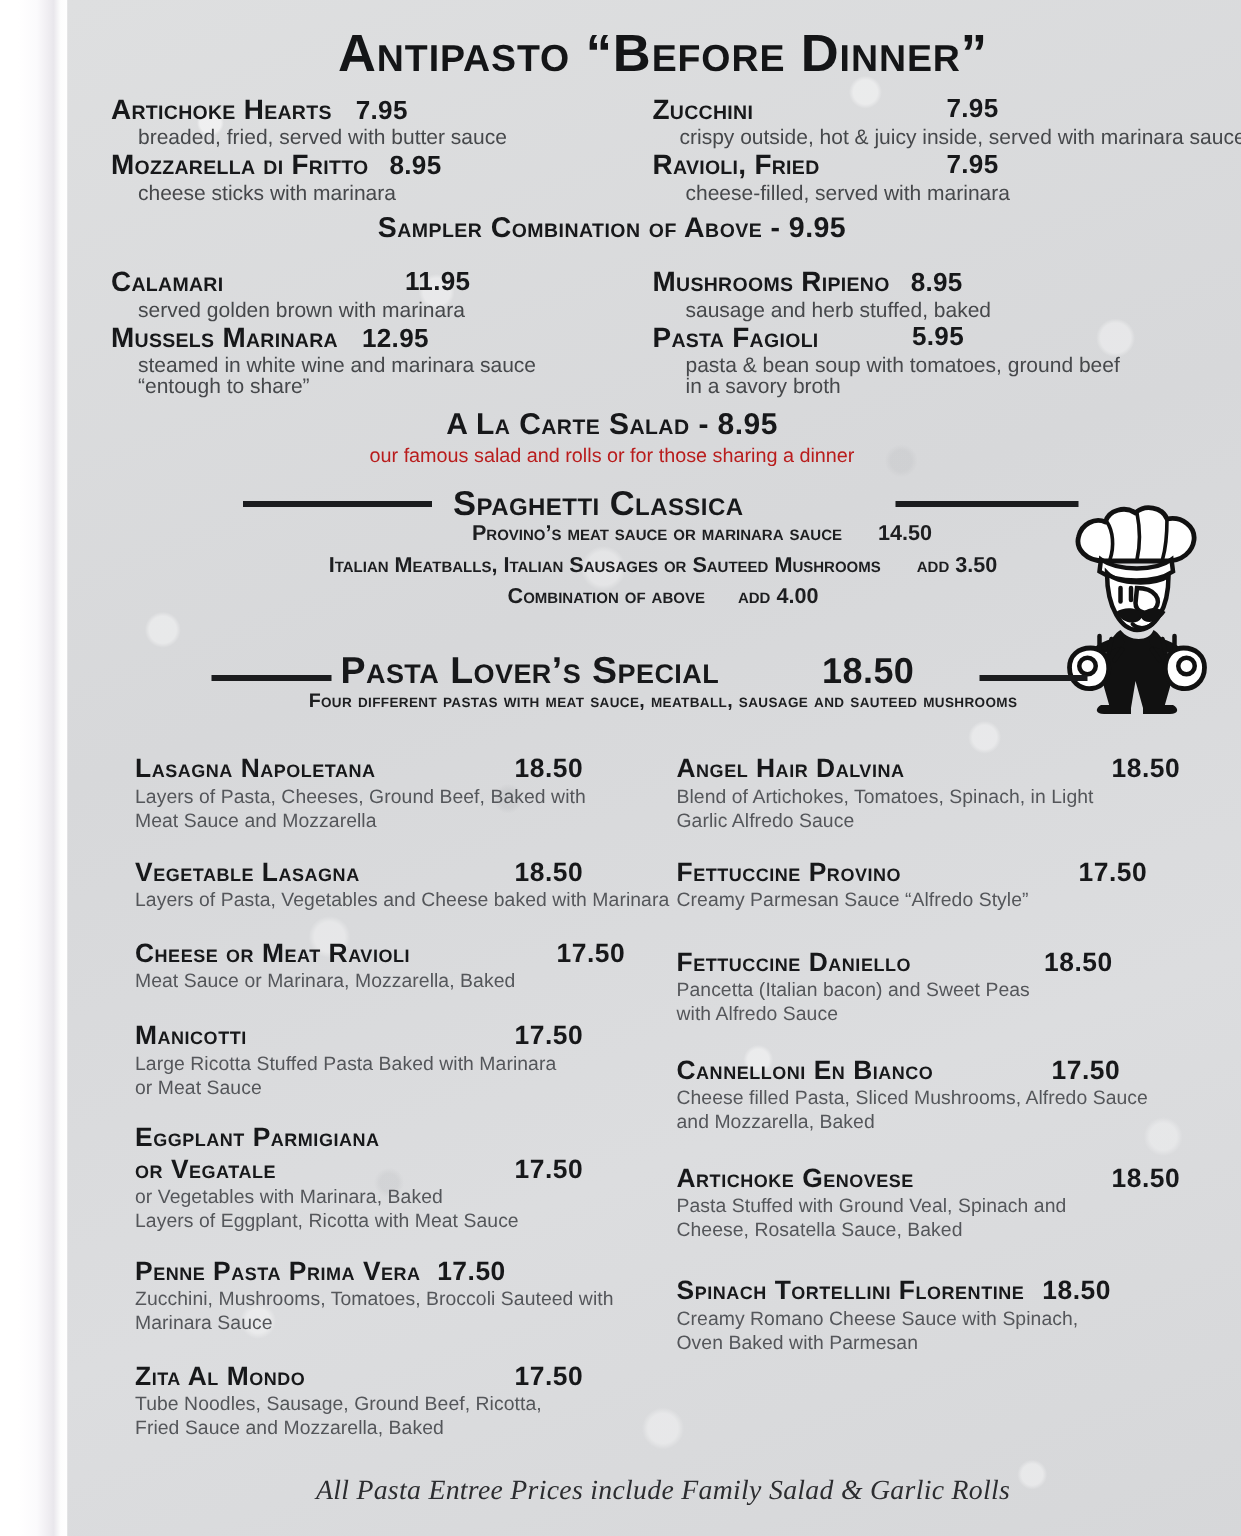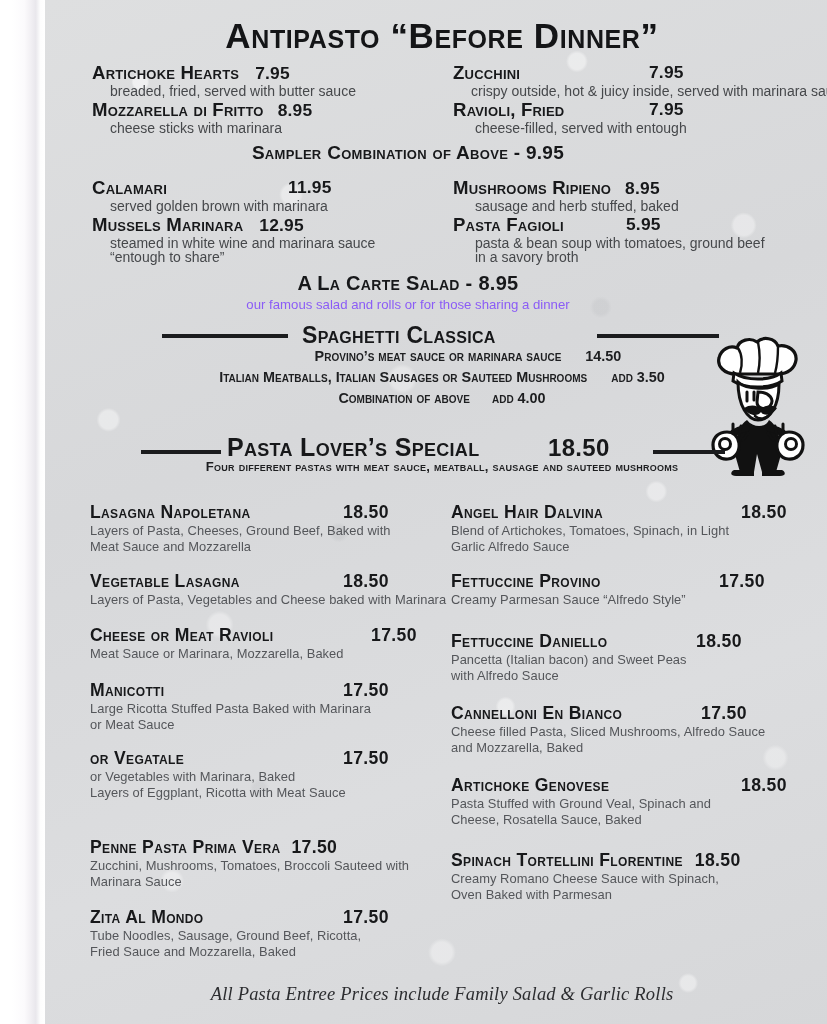--- a/index.html
+++ b/index.html
@@ -68,21 +68,21 @@
     top: 16px; left: 0; width: 794px;
     text-align: center;
     font-variant: small-caps;
     font-weight: bold;
     font-size: 35px;
     letter-spacing: .6px;
     color: #141517;
   }
 
   
-  .ap-item { position: absolute; margin-left: 18px; }
+  .ap-item { position: absolute; }
   .ap-name {
     font-variant: small-caps;
     font-weight: bold;
     font-size: 18.6px;
     color: #17181a;
     white-space: nowrap;
     letter-spacing: .2px;
   }
   .ap-price {
     font-weight: bold;
@@ -106,21 +106,21 @@
   }
   .center-head {
     font-variant: small-caps;
     font-weight: bold;
     font-size: 19px;
     color: #17181a;
     letter-spacing: .3px;
   }
   .center-sub {
     font-size: 13.2px;
-    color: #8b5cf6;
+    color: #b91c1c;
   }
 
   
   .rule {
     position: absolute;
     height: 4px;
     background: #1b1c1e;
   }
   .sec-head {
     position: absolute;
@@ -205,21 +205,21 @@
       <div class="ap-desc">cheese sticks with marinara</div>
     </div>
 
     <div class="ap-item" style="left:390px; top:62px;">
       <div class="ap-name"><span>Zucchini</span><span class="ap-price" style="position:absolute; left:196px;">7.95</span></div>
       <div class="ap-desc">crispy outside, hot &amp;  juicy inside, served with marinara sauce</div>
     </div>
 
     <div class="ap-item" style="left:390px; top:99px;">
       <div class="ap-name"><span>Ravioli, Fried</span><span class="ap-price" style="position:absolute; left:196px;">7.95</span></div>
-      <div class="ap-desc ind2">cheese-filled, served with entough</div>
+      <div class="ap-desc ind2">cheese-filled, served with marinara</div>
     </div>
 
     <div class="center-line" style="top:142px;">
       <span class="center-head">Sampler Combination of Above - 9.95</span>
     </div>
 
     <div class="ap-item" style="left:29px; top:177px;">
       <div class="ap-name"><span>Calamari</span><span class="ap-price" style="position:absolute; left:196px;">11.95</span></div>
       <div class="ap-desc">served golden brown with marinara</div>
     </div>
@@ -328,20 +328,21 @@
       <div class="pe-desc">Meat Sauce or Marinara, Mozzarella, Baked</div>
     </div>
 
     <div class="pe" style="left:28px; top:680px; width:380px;">
       <div class="pe-name"><span>Manicotti</span><span class="pe-price" style="left:253px; top:0;">17.50</span></div>
       <div class="pe-desc">Large Ricotta Stuffed Pasta Baked with Marinara</div>
       <div class="pe-desc">or Meat Sauce</div>
     </div>
 
     <div class="pe" style="left:28px; top:748px; width:380px;">
+      <div class="pe-name">Eggplant Parmigiana</div>
       <div class="pe-name" style="position:relative;"><span>or Vegatale</span><span class="pe-price" style="left:253px; top:0;">17.50</span></div>
       <div class="pe-desc">or Vegetables with Marinara, Baked</div>
       <div class="pe-desc">Layers of Eggplant, Ricotta with Meat Sauce</div>
     </div>
 
     <div class="pe" style="left:28px; top:837px; width:380px;">
       <div class="pe-name"><span>Penne Pasta Prima Vera</span><span class="pe-price" style="position:relative; left:auto; margin-left:11px;">17.50</span></div>
       <div class="pe-desc">Zucchini, Mushrooms, Tomatoes, Broccoli Sauteed with</div>
       <div class="pe-desc">Marinara Sauce</div>
     </div>

